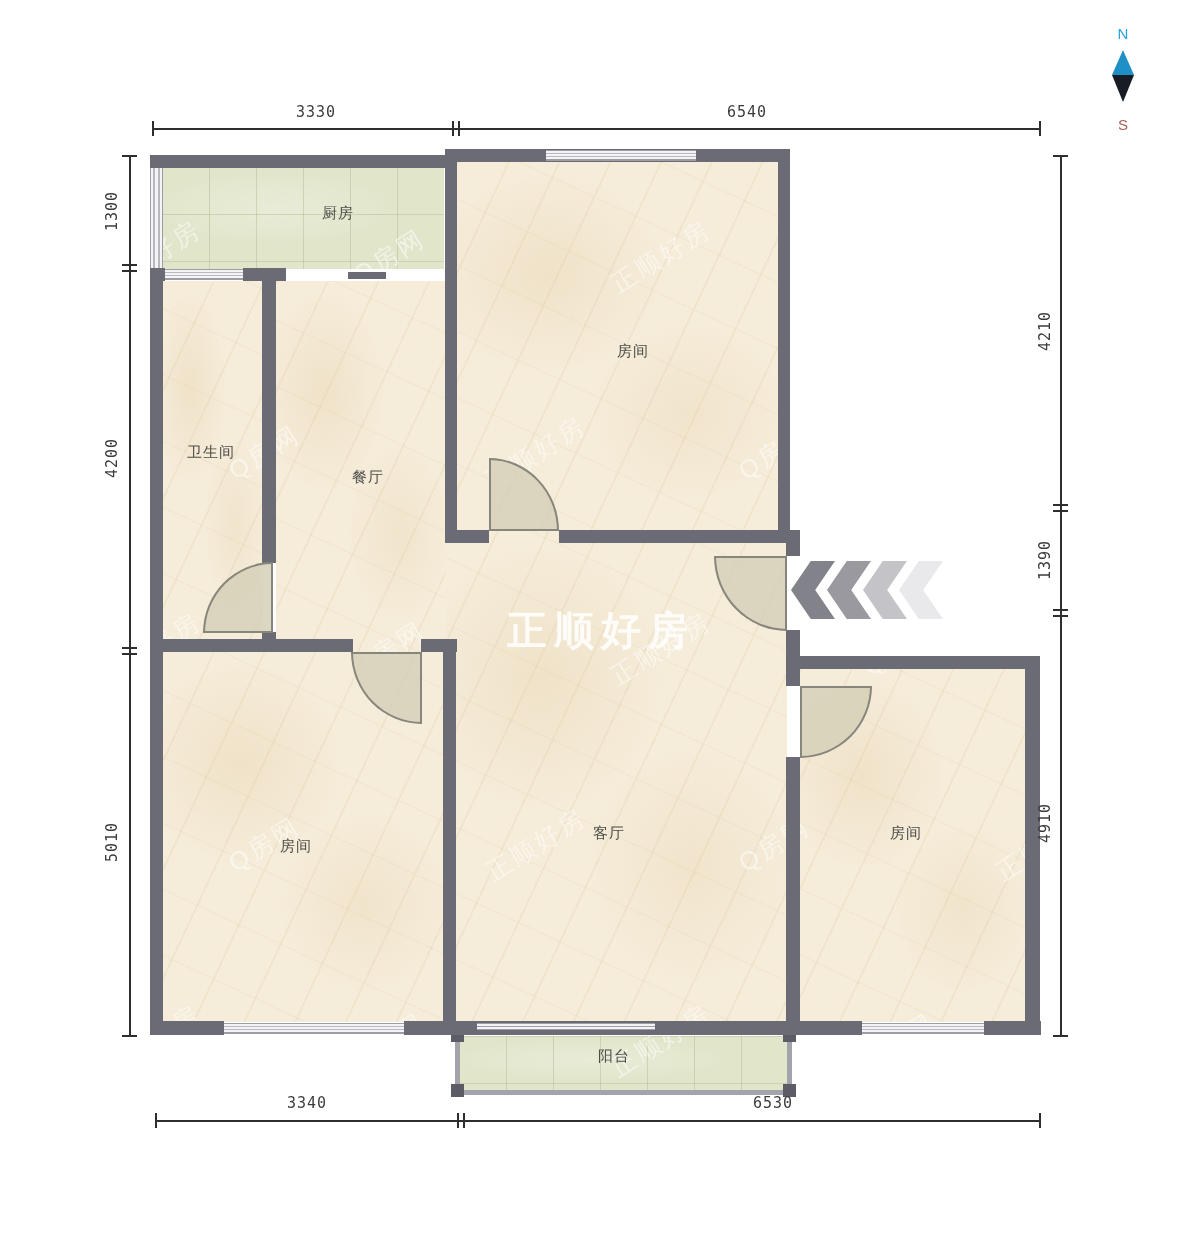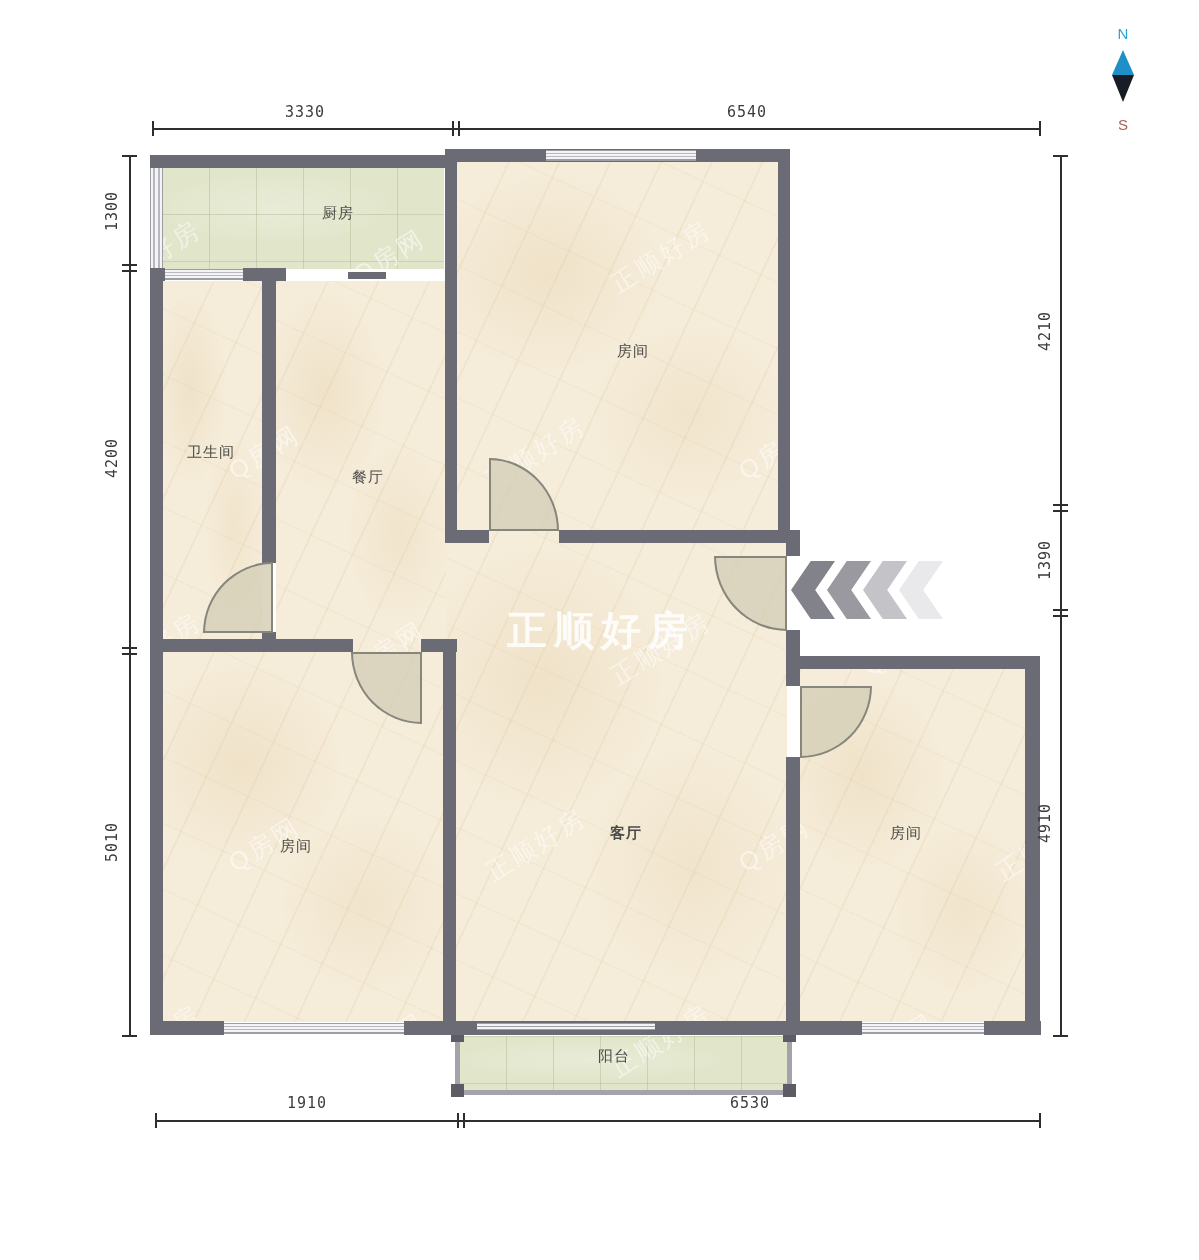--- a/index.html
+++ b/index.html
@@ -134,40 +134,40 @@
 
   <div class="chev" style="left:791px;top:561px;background:#82828b;"></div>
   <div class="chev" style="left:827px;top:561px;background:#99999f;"></div>
   <div class="chev" style="left:863px;top:561px;background:#c3c3c8;"></div>
   <div class="chev" style="left:899px;top:561px;background:#e9e9ec;"></div>
 
   <span class="room-label" style="left:338px;top:213px;">厨房</span>
   <span class="room-label" style="left:633px;top:351px;">房间</span>
   <span class="room-label" style="left:211px;top:452px;">卫生间</span>
   <span class="room-label" style="left:368px;top:433px;margin-top:44px;">餐厅</span>
-  <span class="room-label" style="left:626px;top:833px;font-weight:bold;">客厅</span>
+  <span class="room-label" style="left:609px;top:833px;">客厅</span>
   <span class="room-label" style="left:296px;top:846px;">房间</span>
   <span class="room-label" style="left:906px;top:833px;">房间</span>
   <span class="room-label" style="left:614px;top:1056px;">阳台</span>
 
   <div class="dim-line" style="left:152px;top:128px;width:888px;height:1.5px;"></div>
   <div class="dim-tick" style="left:152px;top:121px;width:1.5px;height:15px;"></div>
   <div class="dim-tick" style="left:452px;top:121px;width:1.5px;height:15px;"></div>
   <div class="dim-tick" style="left:458px;top:121px;width:1.5px;height:15px;"></div>
   <div class="dim-tick" style="left:1039px;top:121px;width:1.5px;height:15px;"></div>
-  <span class="dim-label" style="left:305px;top:112px;text-align:right;">3330</span>
+  <span class="dim-label" style="left:316px;top:112px;text-align:right;">3330</span>
   <span class="dim-label" style="left:747px;top:112px;text-align:center;">6540</span>
 
   <div class="dim-line" style="left:155px;top:1120px;width:885px;height:1.5px;"></div>
   <div class="dim-tick" style="left:155px;top:1113px;width:1.5px;height:15px;"></div>
   <div class="dim-tick" style="left:457px;top:1113px;width:1.5px;height:15px;"></div>
   <div class="dim-tick" style="left:463px;top:1113px;width:1.5px;height:15px;"></div>
   <div class="dim-tick" style="left:1039px;top:1113px;width:1.5px;height:15px;"></div>
-  <span class="dim-label" style="left:307px;top:1103px;">1910</span>
-  <span class="dim-label" style="left:750px;top:1103px;">6530</span>
+  <span class="dim-label" style="left:307px;top:1103px;">3340</span>
+  <span class="dim-label" style="left:773px;top:1103px;">6530</span>
 
   <div class="dim-line" style="left:129px;top:155px;width:1.5px;height:880px;"></div>
   <div class="dim-tick" style="left:122px;top:155px;width:15px;height:1.5px;"></div>
   <div class="dim-tick" style="left:122px;top:264px;width:15px;height:1.5px;"></div>
   <div class="dim-tick" style="left:122px;top:270px;width:15px;height:1.5px;"></div>
   <div class="dim-tick" style="left:122px;top:647px;width:15px;height:1.5px;"></div>
   <div class="dim-tick" style="left:122px;top:653px;width:15px;height:1.5px;"></div>
   <div class="dim-tick" style="left:122px;top:1035px;width:15px;height:1.5px;"></div>
   <span class="dim-label vert" style="left:112px;top:211px;">1300</span>
   <span class="dim-label vert" style="left:112px;top:458px;">4200</span>

